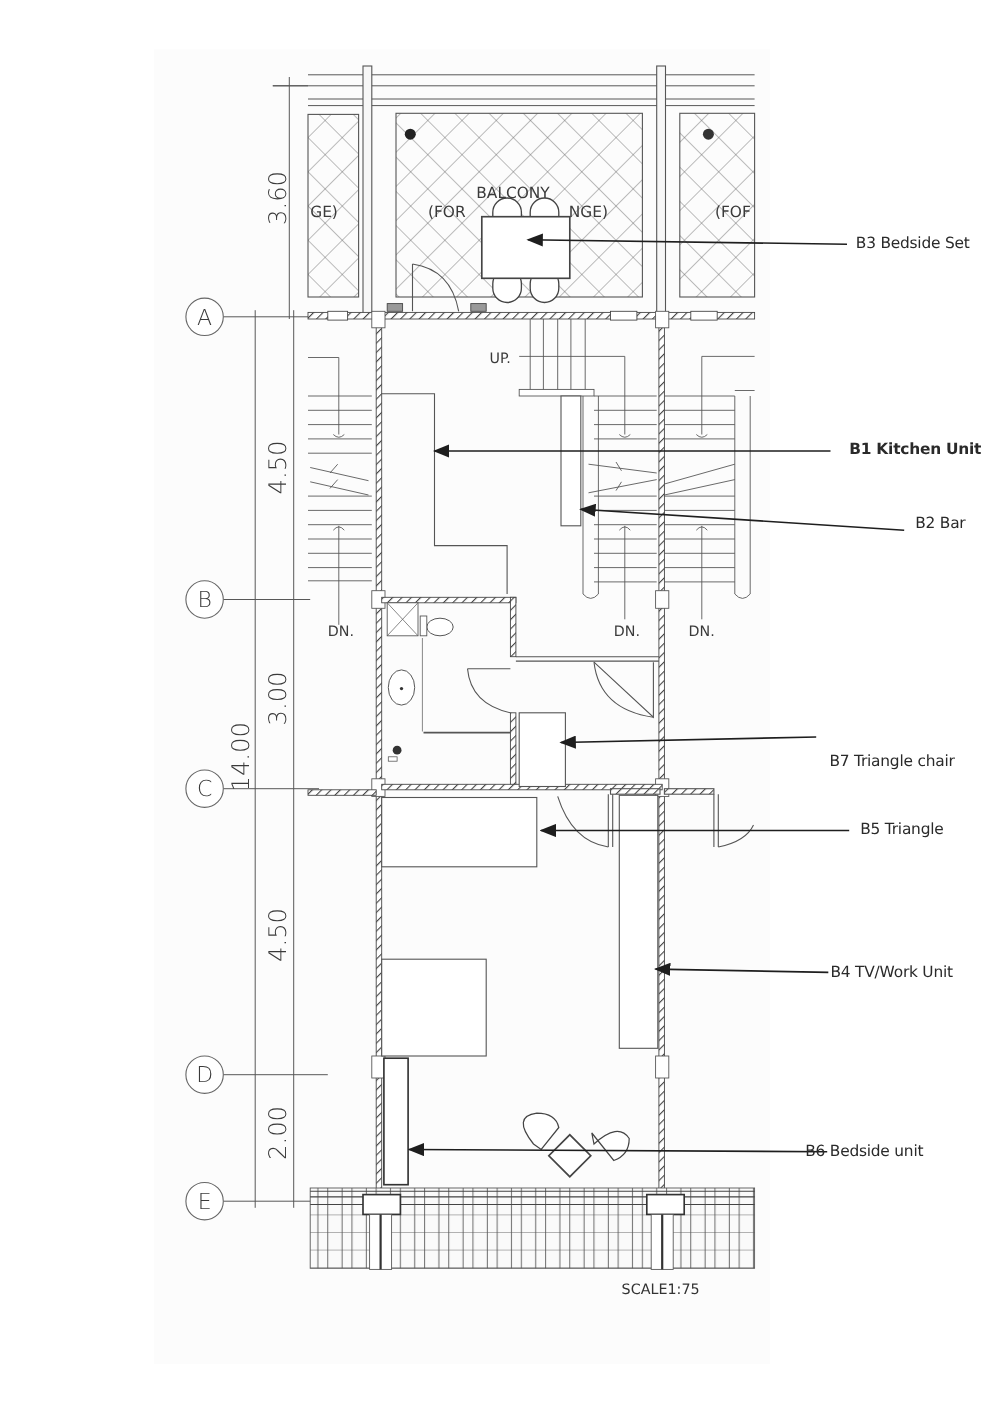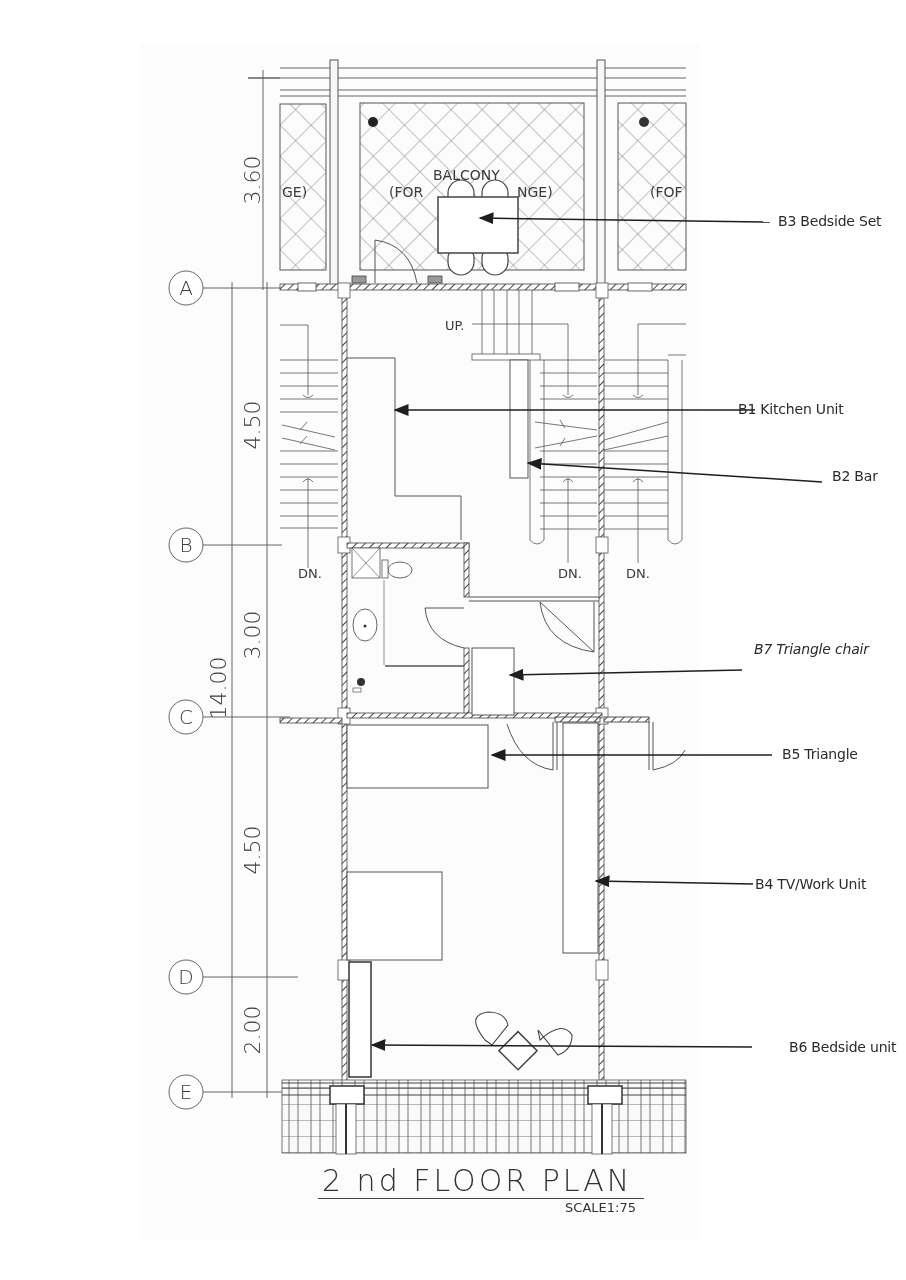--- a/index.html
+++ b/index.html
@@ -278,27 +278,26 @@
       <line id="arrow-1" marker-start="url(#arrowhead)" x1="395" y1="410" x2="755" y2="410"></line>
       <line id="arrow-2" marker-start="url(#arrowhead)" x1="528" y1="463" x2="822" y2="482"></line>
       <line id="arrow-3" marker-start="url(#arrowhead)" x1="510" y1="675" x2="742" y2="670"></line>
       <line id="arrow-4" marker-start="url(#arrowhead)" x1="492" y1="755" x2="772" y2="755"></line>
       <line id="arrow-5" marker-start="url(#arrowhead)" x1="596" y1="881" x2="753" y2="884"></line>
       <line id="arrow-6" marker-start="url(#arrowhead)" x1="372" y1="1045" x2="752" y2="1047"></line>
     </g>
   </svg>
 
   <div class="callout-label" id="label-0" style="left: 778px; top: 213px;">B3 Bedside Set</div>
-  <div class="callout-label" id="label-1" style="left: 738px; top: 401px;">B1 Kitchen Unit</div>
+  <div class="callout-label" id="label-1" style="left: 772px; top: 401px; font-weight: bold;">B1 Kitchen Unit</div>
   <div class="callout-label" id="label-2" style="left: 832px; top: 468px;">B2 Bar</div>
-  <div class="callout-label" id="label-3" style="left: 754px; top: 641px; font-style: italic;">B7 Triangle chair</div>
+  <div class="callout-label" id="label-3" style="left: 754px; top: 684px;">B7 Triangle chair</div>
   <div class="callout-label" id="label-4" style="left: 782px; top: 746px;">B5 Triangle</div>
   <div class="callout-label" id="label-5" style="left: 755px; top: 876px;">B4 TV/Work Unit</div>
-  <div class="callout-label" id="label-6" style="left: 789px; top: 1039px;">B6 Bedside unit</div>
+  <div class="callout-label" id="label-6" style="left: 732px; top: 1039px;">B6 Bedside unit</div>
 
   <div class="title-block">
-    <div class="title-main">2 nd FLOOR PLAN</div>
     <div class="title-sub">
       <span>SCALE</span>
       <span>1:75</span>
     </div>
   </div>
 </div>
 
 </body></html>

